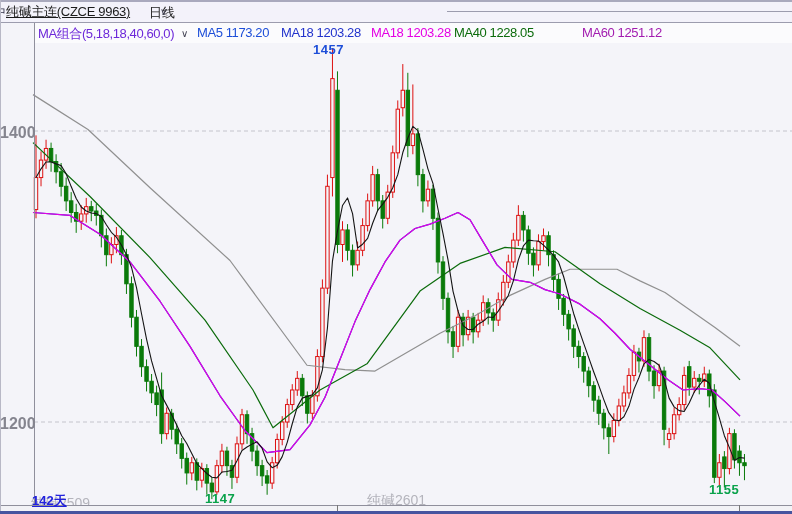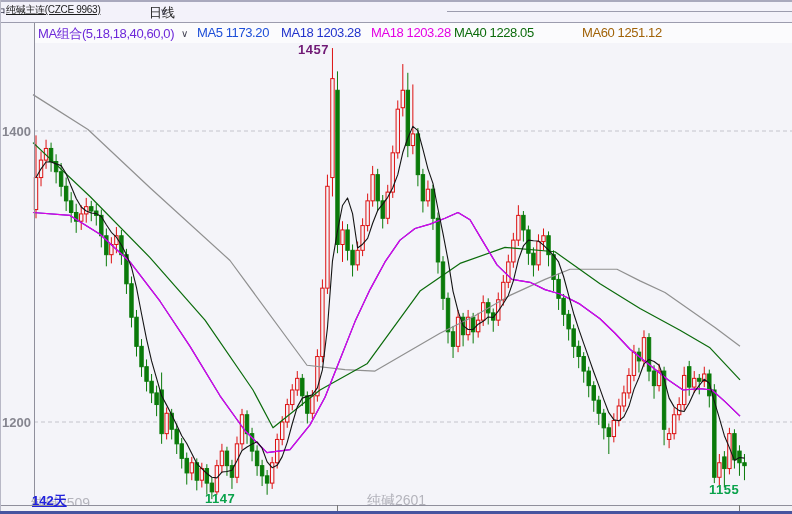--- a/index.html
+++ b/index.html
@@ -5,46 +5,46 @@
   html,body{margin:0;padding:0;}
   body{width:792px;height:514px;overflow:hidden;font-family:"Liberation Sans","DejaVu Sans",sans-serif;background:#f4f4f9;position:relative;}
   .abs{position:absolute;}
   #frame-top{left:0;top:0;width:792px;height:2px;background:#a9a9bd;z-index:9;}
   #frame-left{left:0;top:0;width:1px;height:514px;background:#b8b8c6;z-index:9;}
   #frame-bottom{left:0;top:511px;width:792px;height:3px;background:#46549f;z-index:9;}
   #titlebar{left:0;top:0;width:792px;height:22px;background:#f3f2fa;border-bottom:1px solid #9c9cae;z-index:5;}
   #pane-edge-line{left:447px;top:11px;width:345px;height:1px;background:#9c9cae;z-index:6;}
   #instrument-icon{left:0;top:4px;width:7px;height:15px;overflow:hidden;color:#33334a;font-size:12px;z-index:7;}
   #instrument-icon span{margin-left:-6px;display:inline-block;}
-  #window-title{left:6px;top:3px;font-size:10px;color:#1b1b1b;text-decoration:underline;z-index:7;letter-spacing:-0.3px;}
+  #window-title{left:6px;top:3px;font-size:13px;color:#1b1b1b;text-decoration:underline;z-index:7;letter-spacing:-0.3px;}
   #period-label{left:133px;top:4px;font-size:13px;color:#222;z-index:7;margin-left:16px;}
   .chev{font-size:10px;color:#445;z-index:7;}
   #period-chevron{left:160px;top:6px;}
   #legend-row{z-index:5;}
   .legend-item{position:absolute;top:25px;font-size:13px;letter-spacing:-0.4px;white-space:nowrap;z-index:5;}
   #ma-group-label{left:38px;color:#6d28d9;}
   #ma-group-chevron{left:181px;top:28px;}
   #legend-ma5{left:197px;}
   #legend-ma18b{left:281px;}
   #legend-ma18m{left:371px;}
   #legend-ma40{left:454px;text-align:right;}
   #legend-ma60{left:582px;}
   #legend-bg{left:35px;top:23px;width:757px;height:20px;background:#fbfbfd;z-index:4;}
   #axis-vline{left:34px;top:22px;width:1px;height:483px;background:#8f8f9c;z-index:3;}
   #axis-bottomline{left:0;top:505px;width:792px;height:1px;background:#8f8f9c;z-index:3;}
   .axis-tick{top:505px;width:1px;height:7px;background:#777;z-index:3;}
   #tick-1{left:337px;} #tick-2{left:739px;}
-  .ylabel{left:0;width:31px;text-align:right;font-size:13px;font-weight:bold;color:#85858f;z-index:3;}
+  .ylabel{left:0;width:31px;text-align:right;font-size:16px;font-weight:bold;color:#85858f;z-index:3;}
   #ylabel-1400{top:124px;} #ylabel-1200{top:415px;}
   #chart-svg{left:0;top:0;z-index:2;}
   .watermark{font-size:14px;color:#b4b4bc;z-index:1;white-space:nowrap;text-align:right;}
   #watermark-left{left:31px;top:495px;}
   #watermark-right{left:367px;top:492px;}
   .annot{font-size:13px;font-weight:bold;z-index:4;white-space:nowrap;letter-spacing:0.5px;}
-  #high-annotation{left:298px;top:42px;color:#701a75;}
+  #high-annotation{left:313px;top:42px;color:#1d4ed8;}
   #low-annotation{left:205px;top:491px;color:#0aa24b;}
   #recent-low-annotation{left:709px;top:482px;color:#0aa24b;}
   #days-label{left:32px;top:492px;font-size:13px;font-weight:bold;color:#2222dd;text-decoration:underline;z-index:4;text-align:right;}
   #bottom-strip{left:0;top:506px;width:792px;height:5px;background:#f2f2f6;z-index:2;}
 </style>
 </head>
 <body>
 
 <div class="abs" id="frame-top"></div>
 <div class="abs" id="frame-left"></div>
@@ -59,21 +59,21 @@
 <div class="abs chev" id="period-chevron">∨</div>
 
 <div class="abs" id="legend-bg"></div>
 <div id="legend-row">
   <span class="legend-item" id="ma-group-label">MA组合(5,18,18,40,60,0)</span>
   <span class="abs chev" id="ma-group-chevron">∨</span>
   <span class="legend-item" id="legend-ma5" style="color: #1d4ed8;">MA5 1173.20</span>
   <span class="legend-item" id="legend-ma18b" style="color: rgb(34, 51, 204);">MA18 1203.28</span>
   <span class="legend-item" id="legend-ma18m" style="color: rgb(228, 0, 228);">MA18 1203.28</span>
   <span class="legend-item" id="legend-ma40" style="color: rgb(11, 107, 11);">MA40 1228.05</span>
-  <span class="legend-item" id="legend-ma60" style="color: #a16207;">MA60 1251.12</span>
+  <span class="legend-item" id="legend-ma60" style="color: #a21caf;">MA60 1251.12</span>
 </div>
 
 <div class="abs" id="axis-vline"></div>
 <div class="abs" id="axis-bottomline"></div>
 <div class="abs axis-tick" id="tick-1"></div>
 <div class="abs axis-tick" id="tick-2"></div>
 <div class="abs ylabel" id="ylabel-1400">1400</div>
 <div class="abs ylabel" id="ylabel-1200">1200</div>
 
 <div class="abs watermark" id="watermark-left">纯碱2509</div>

